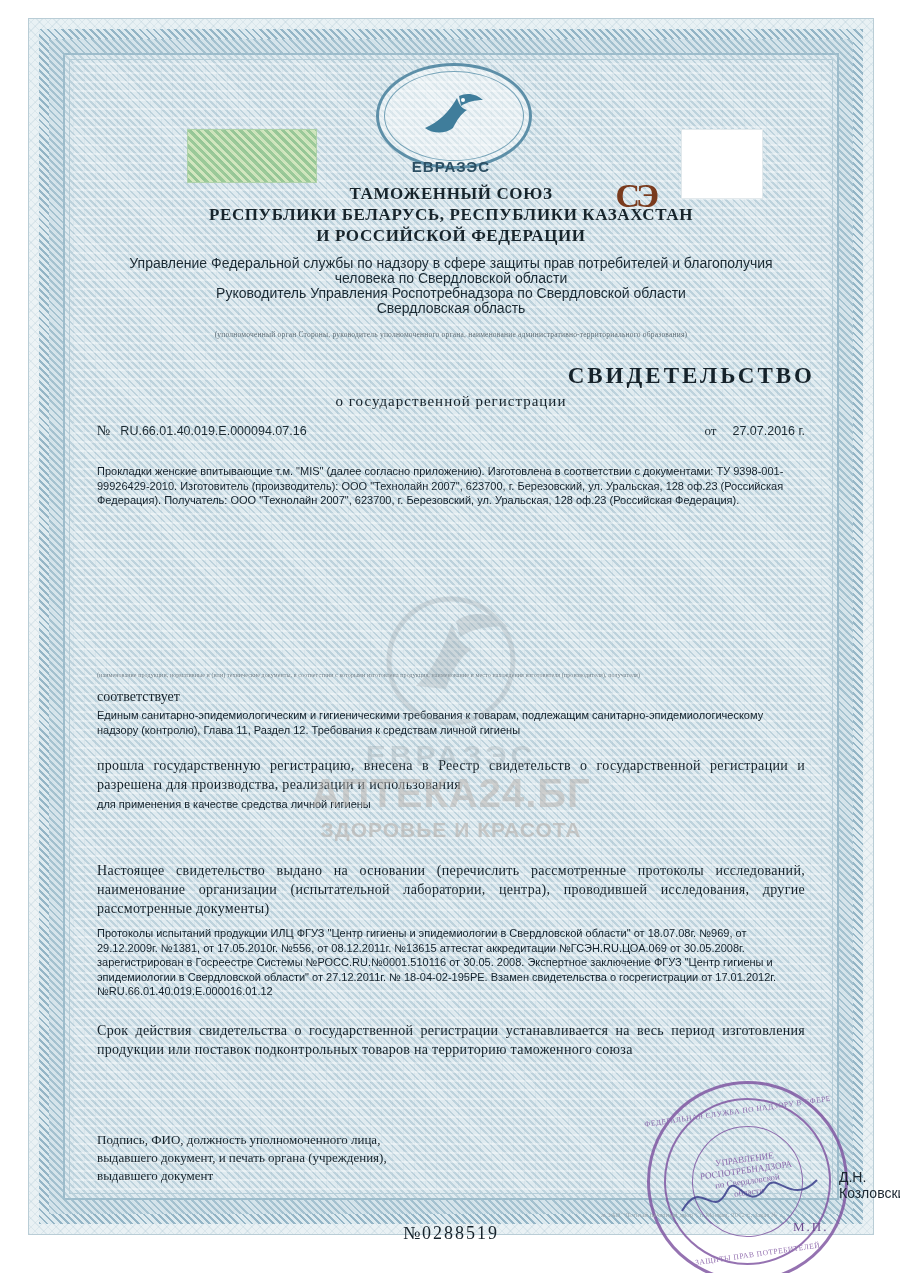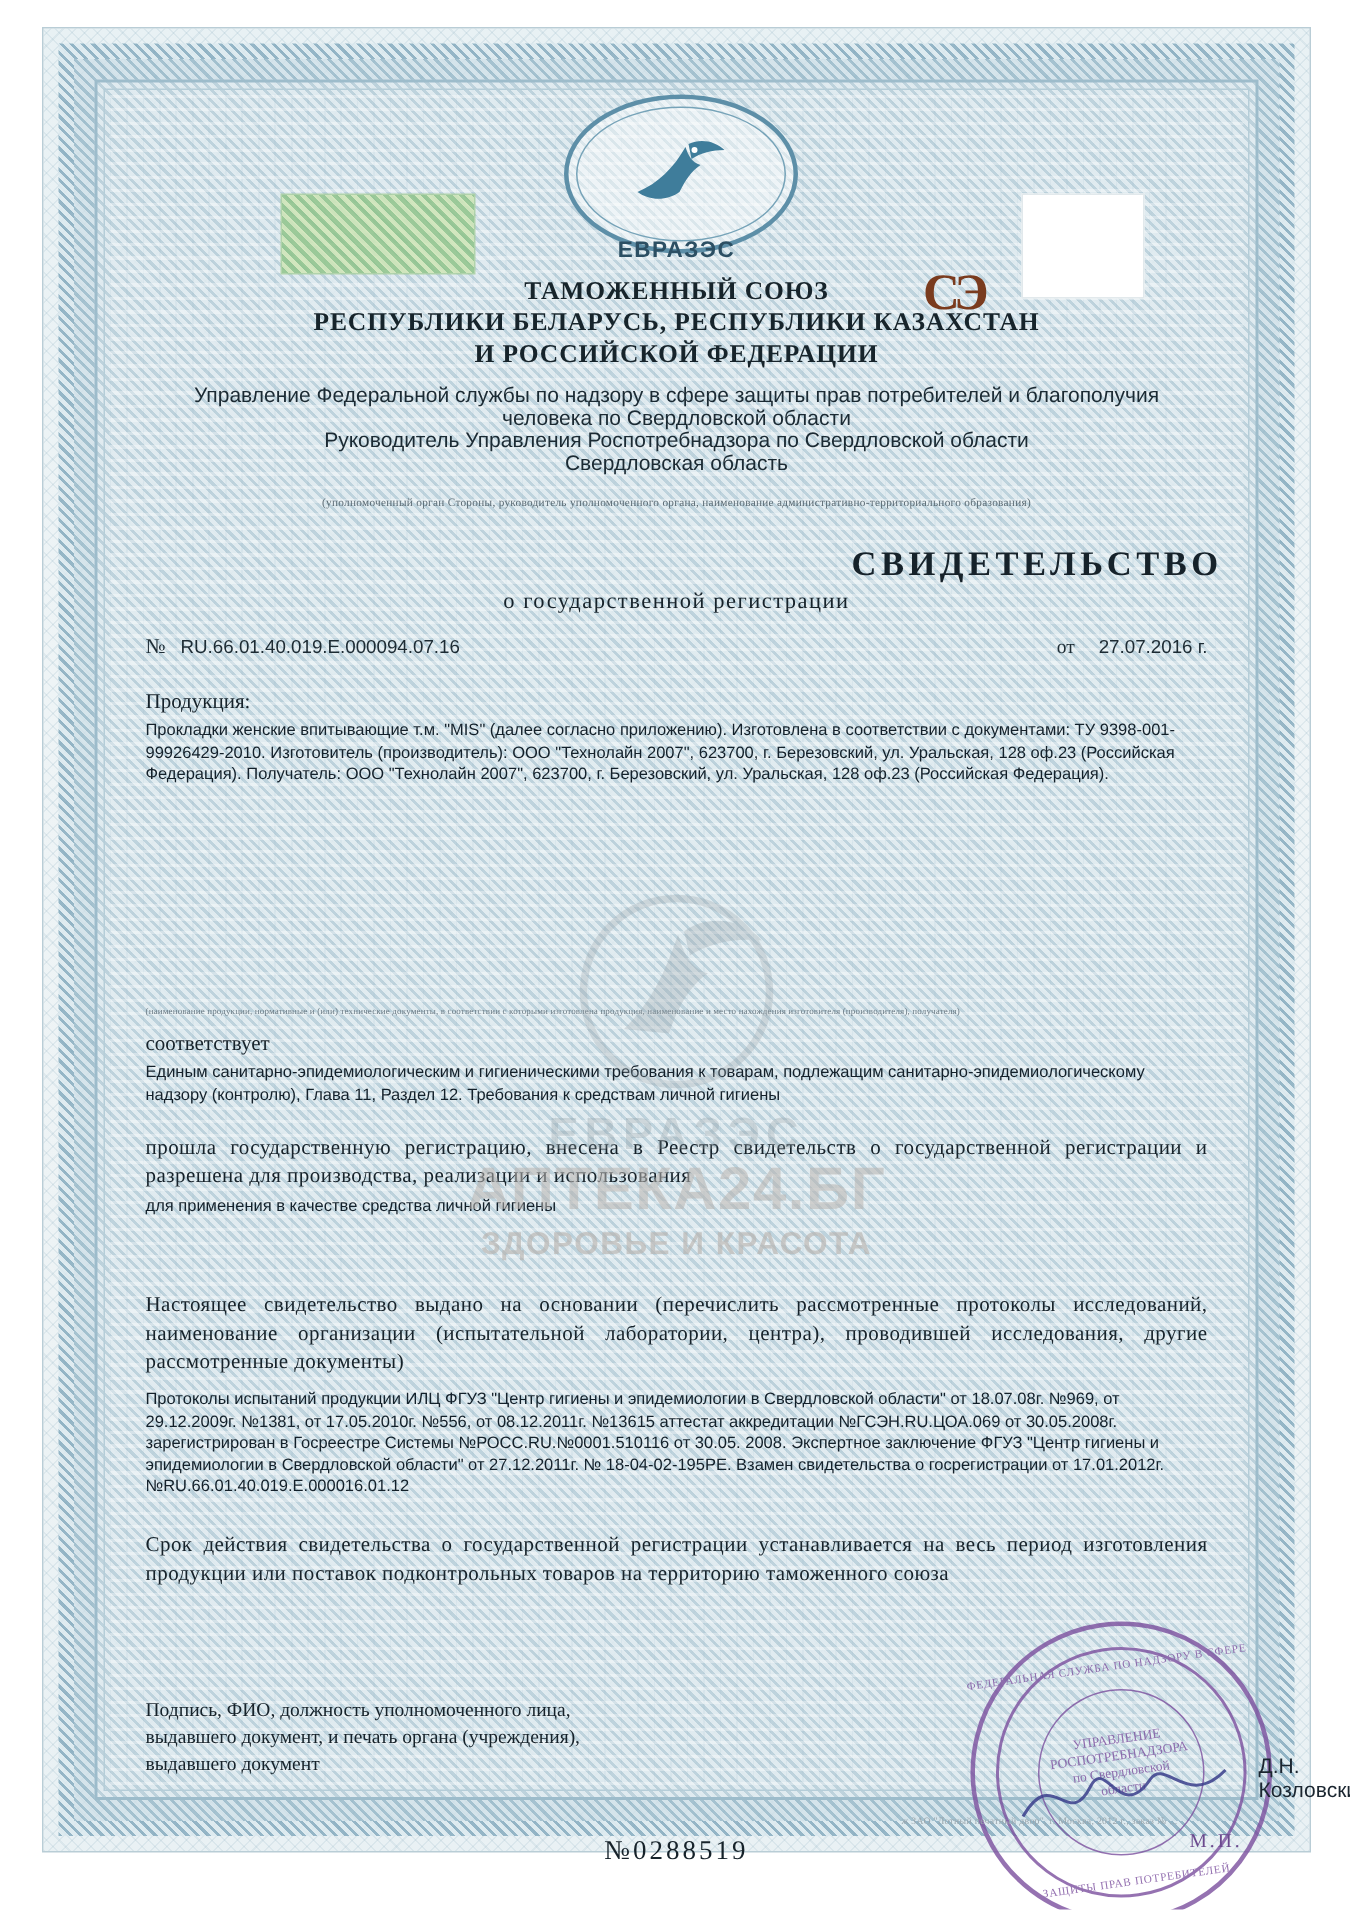--- a/index.html
+++ b/index.html
@@ -276,21 +276,20 @@
 
       <div class="numrow">
         <span class="lbl">№</span>
         <span class="val">RU.66.01.40.019.Е.000094.07.16</span>
         <span class="spacer"></span>
         <span class="otlbl">от</span>
         <span class="val">27.07.2016 г.</span>
       </div>
 
       <div class="sec" style="top:390px;">
-        <div class="sec-label">Продукция:</div>
         <div class="sec-text">Прокладки женские впитывающие т.м. "MIS" (далее согласно приложению). Изготовлена в соответствии с документами: ТУ 9398-001-99926429-2010. Изготовитель (производитель): ООО "Технолайн 2007", 623700, г. Березовский, ул. Уральская, 128 оф.23 (Российская Федерация).  Получатель: ООО "Технолайн 2007", 623700, г. Березовский, ул. Уральская, 128 оф.23 (Российская Федерация).</div>
       </div>
 
       <div class="sec" style="top:600px;">
         <div class="hint">(наименование продукции, нормативные и (или) технические документы, в соответствии с которыми изготовлена продукция, наименование и место нахождения изготовителя (производителя), получателя)</div>
       </div>
 
       <div class="sec" style="top:618px;">
         <div class="sec-label">соответствует</div>
         <div class="sec-text">Единым санитарно-эпидемиологическим и гигиеническими требования к товарам, подлежащим санитарно-эпидемиологическому надзору (контролю), Глава 11, Раздел 12. Требования к средствам личной гигиены</div>

